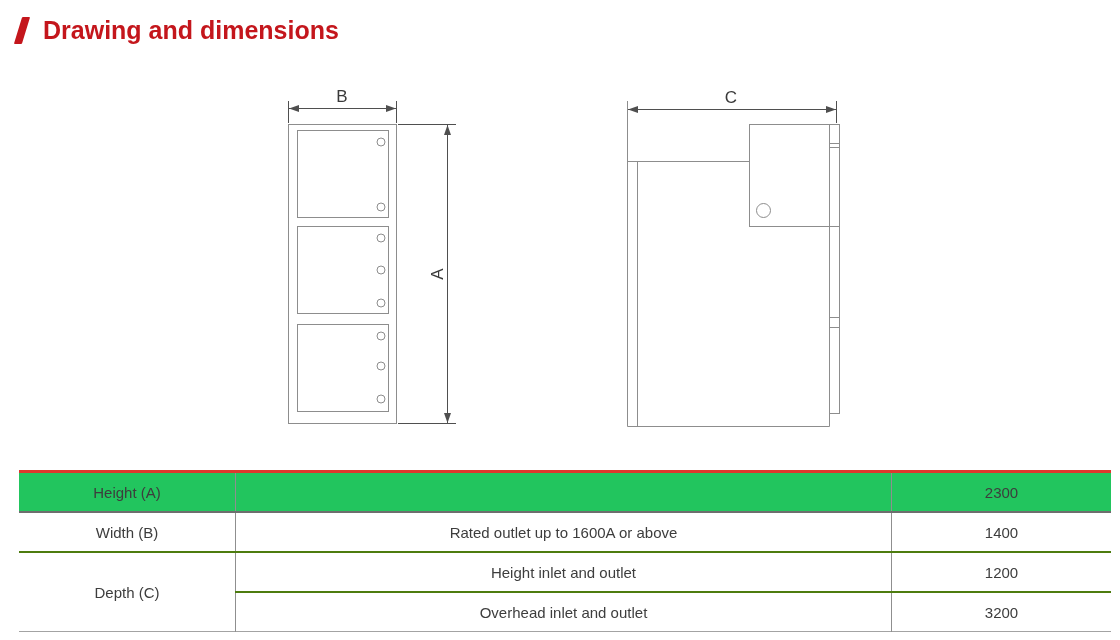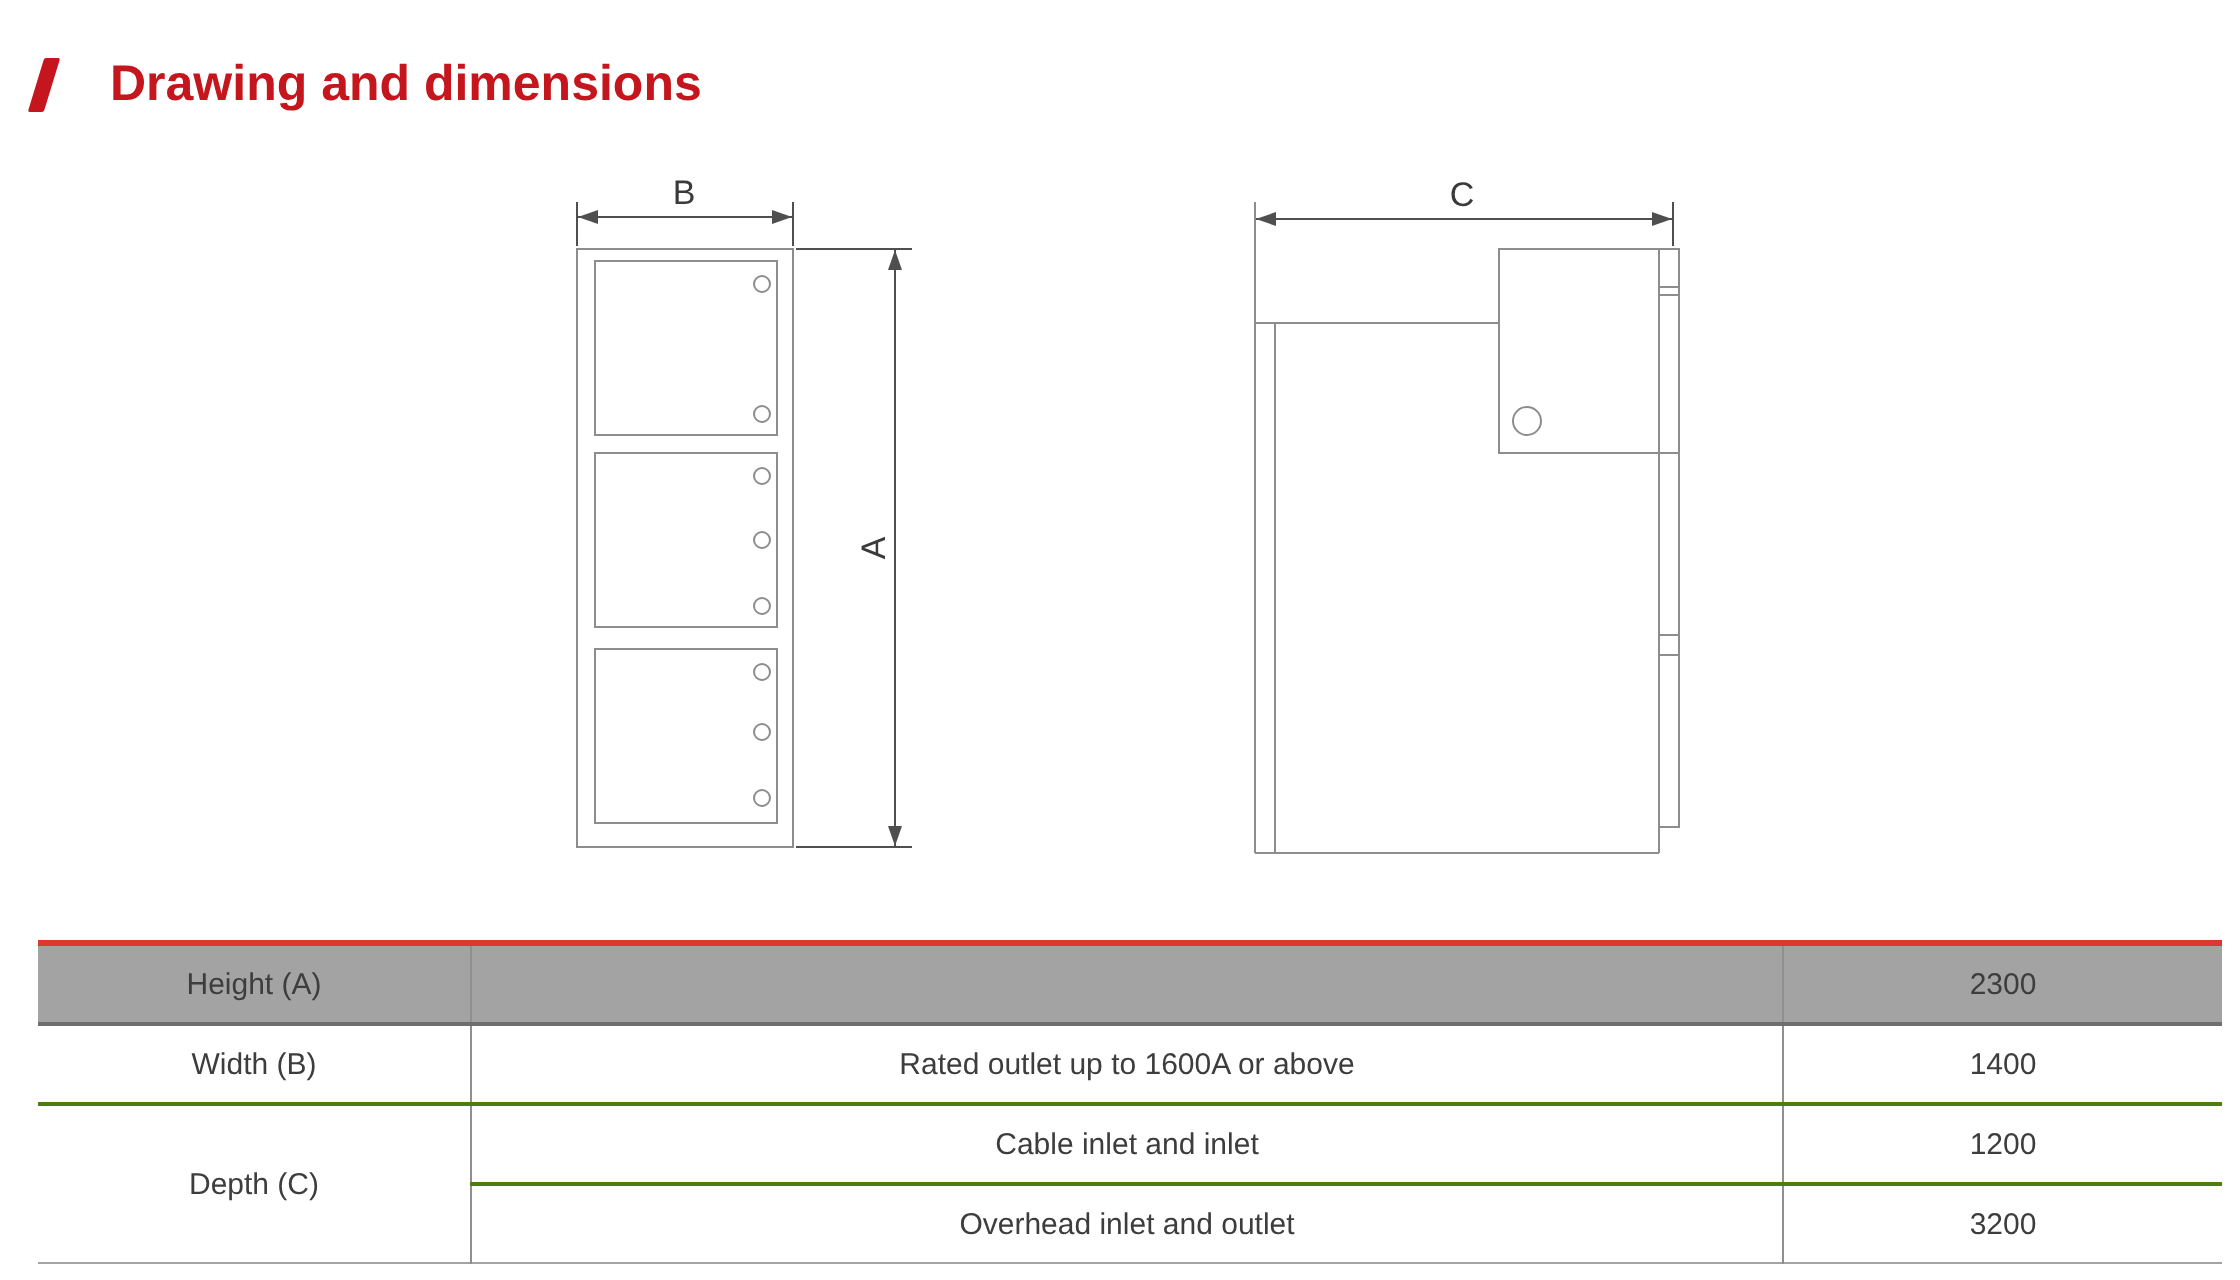--- a/index.html
+++ b/index.html
@@ -17,21 +17,21 @@
     display: flex; align-items: center; gap: 13px;
     z-index: 2;
   }
   .slash-mark {
     width: 8px; height: 27px;
     background: #c4161c;
     transform: skewX(-17deg);
     border-radius: 1px;
   }
   .page-title {
-    margin: 16px;
+    margin: 4px;
     color: #c4161c;
     font-size: 25px;
     font-weight: bold;
     line-height: 1.1;
   }
 
   
   .drawings-svg { position: absolute; top: 0; left: 0; }
   .outline { stroke: #8d8d8d; fill: none; stroke-width: 1; }
   .dimline { stroke: #4f4f4f; fill: none; stroke-width: 1; }
@@ -57,21 +57,21 @@
     text-align: center;
     vertical-align: middle;
     height: 38px;
     padding: 0;
     overflow: hidden;
     white-space: nowrap;
   }
   .col-dim   { width: 216px; }
   .col-cond  { width: 655px; border-left: 1px solid #8f8f8f; border-right: 1px solid #8f8f8f; }
   .col-val   { width: 219px; }
-  .row-highlight td { background: #a3a3a3; }
+  .row-highlight td { background: #22c55e; }
   .row-highlight td { border-bottom: 2px solid #6e6e6e; }
   .row-mid td  { border-bottom: 2px solid #4d7c0f; }
 </style>
 </head>
 <body>
 
 <div class="heading">
   <div class="slash-mark"></div>
   <h1 class="page-title">Drawing and dimensions</h1>
 </div>
@@ -147,21 +147,21 @@
       <td class="col-cond"></td>
       <td class="col-val">2300</td>
     </tr>
     <tr class="row-mid">
       <td class="col-dim">Width (B)</td>
       <td class="col-cond">Rated outlet up to 1600A or above</td>
       <td class="col-val">1400</td>
     </tr>
     <tr class="row-mid">
       <td class="col-dim" rowspan="2" style="border-bottom:none;">Depth (C)</td>
-      <td class="col-cond">Cable inlet and inlet</td>
+      <td class="col-cond">Height inlet and outlet</td>
       <td class="col-val">1200</td>
     </tr>
     <tr>
       <td class="col-cond">Overhead inlet and outlet</td>
       <td class="col-val">3200</td>
     </tr>
   </tbody>
 </table>
 
 </body></html>

